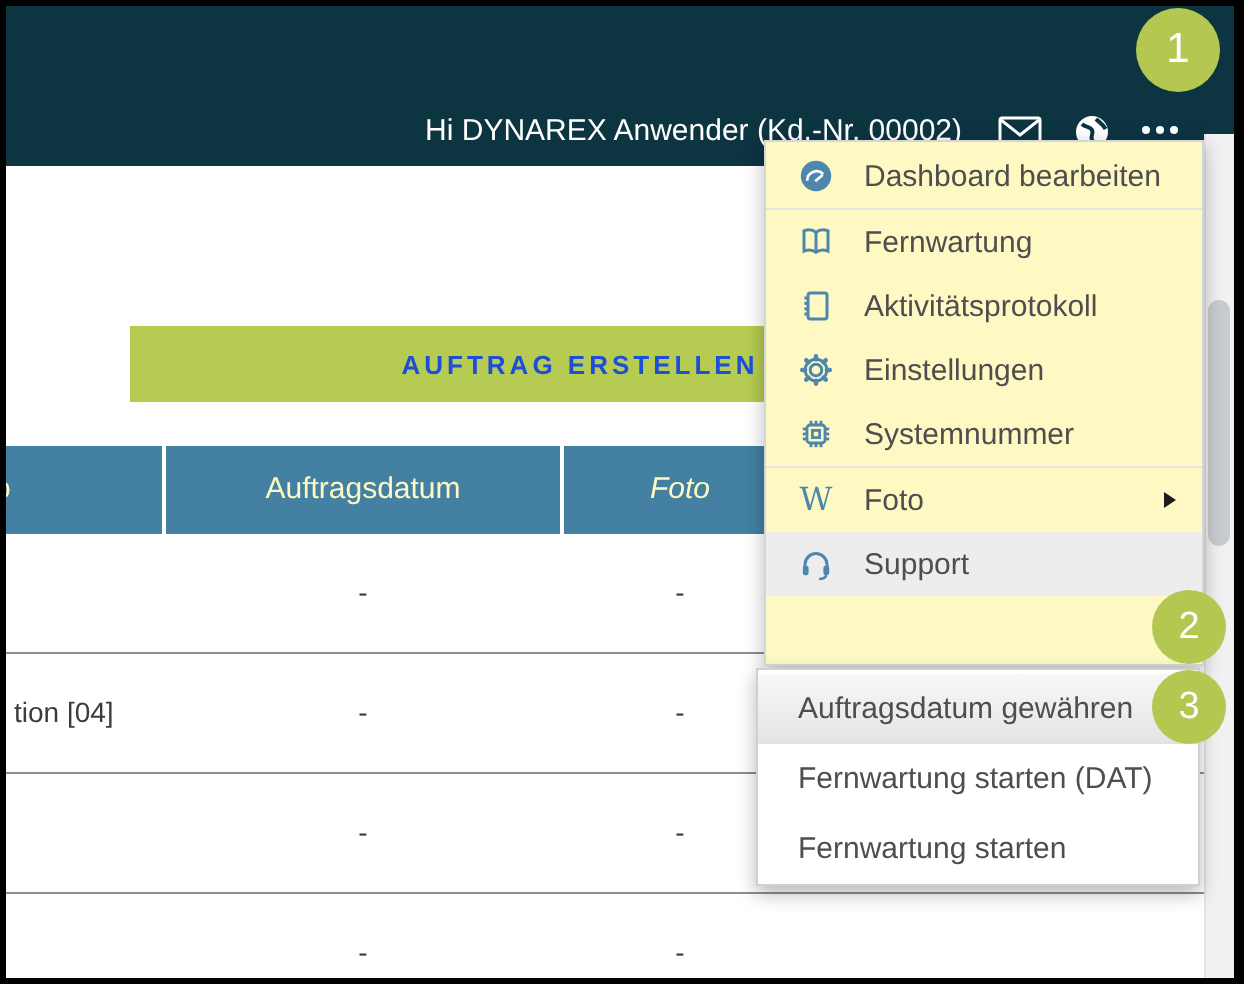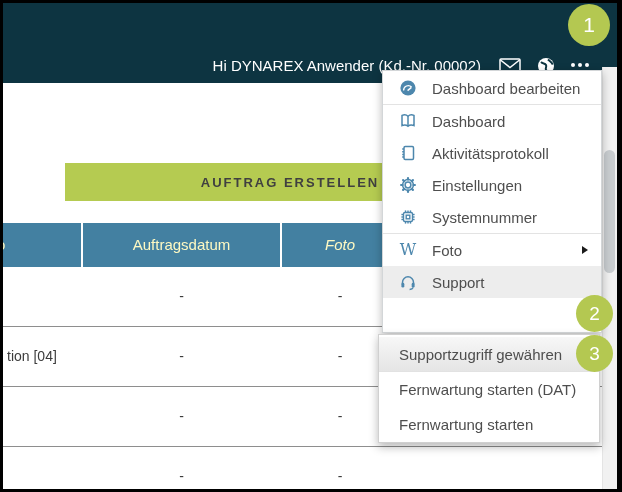--- a/index.html
+++ b/index.html
@@ -24,21 +24,21 @@
   
   .ann { position:absolute; border-radius:50%; background:#b4c851; color:#fff;
          display:flex; align-items:center; justify-content:center; z-index:40;
          font-size:19px; font-weight:400; }
   .ann1 { left:568px; top:4px;  width:42px; height:42px; font-size:21px; }
   .ann2 { left:576px; top:295px; width:37px; height:37px; }
   .ann3 { left:576px; top:335px; width:37px; height:37px; }
   
   .create-btn {
     position:absolute; left:65px; top:163px; width:450px; height:38px;
-    background:#b5cb51; border:none; color:#404040; font-family:"Liberation Sans",sans-serif;
+    background:#b5cb51; border:none; color:#1d4ed8; font-family:"Liberation Sans",sans-serif;
     font-size:13px; font-weight:700; letter-spacing:2px; cursor:pointer;
   }
   
   .thead {
     position:absolute; left:3px; top:223px; width:601px; height:44px;
     background:#4380a1; overflow:hidden;
   }
   .th { position:absolute; top:0; height:44px; line-height:44px; color:#fef9c3; font-size:15px; }
   .th1 { left:-6px; width:20px; }
   .th2 { left:79px; width:199px; text-align:center; }
@@ -53,21 +53,21 @@
   .td.c1 { left:4px; width:120px; text-align:left; }
   .td.c2 { left:79px; width:199px; text-align:center; }
   .td.c3 { left:278px; width:118px; text-align:center; }
   
   .sb-track { position:absolute; left:602px; top:67px; width:15px; height:422px;
               background:#f1f1f1; border-left:1px solid #e4e4e4; }
   .sb-thumb { position:absolute; left:604px; top:150px; width:11px; height:123px;
               background:#c8cccf; border-radius:6px; cursor:grab; }
   
   .menu {
-    position:absolute; left:382px; top:70px; width:220px; height:263px; background:#ffffff;
+    position:absolute; left:382px; top:70px; width:220px; height:263px; background:#fef9c3;
     border:1px solid #d3d6d8; box-shadow:0 3px 9px rgba(0,0,0,.28); z-index:10;
     padding-top:1px;
   }
   .mi { display:flex; align-items:center; height:32px; padding-left:15px; gap:14px; cursor:pointer; }
   .mi.hl { background:#ededed; }
   .mi-ic { width:20px; height:20px; display:flex; align-items:center; justify-content:center; flex:0 0 20px; }
   .mi-label { font-size:15px; color:#4e4e4e; white-space:nowrap; }
   .wiki-w { font-family:"DejaVu Serif", serif; font-size:16px; color:#4d87ad; line-height:20px; }
   .mi-arrow { margin-left:auto; margin-right:13px; width:0; height:0;
               border-left:6px solid #1b1b1b; border-top:4px solid transparent; border-bottom:4px solid transparent; }
@@ -160,21 +160,21 @@
     <div class="mdiv"></div>
 
 
     <div class="mi">
       <span class="mi-ic">
         <svg width="20" height="20" viewBox="0 0 20 20" stroke="#4d87ad" fill="none" stroke-width="1.5">
           <path d="M10 5.2 C8.5 3.8 6 3.6 4 4.4 V14.6 C6 13.8 8.5 14 10 15.2 C11.5 14 14 13.8 16 14.6 V4.4 C14 3.6 11.5 3.8 10 5.2 Z"></path>
           <line x1="10" y1="5.2" x2="10" y2="15.2"></line>
         </svg>
       </span>
-      <span class="mi-label">Dashboard</span>
+      <span class="mi-label">Fernwartung</span>
     </div>
 
     <div class="mi">
       <span class="mi-ic">
         <svg width="20" height="20" viewBox="0 0 20 20" stroke="#4d87ad" fill="none" stroke-width="1.5">
           <rect x="6" y="3.5" width="9.5" height="13" rx="1.2"></rect>
           <line x1="4.2" y1="6" x2="6" y2="6"></line>
           <line x1="4.2" y1="8.7" x2="6" y2="8.7"></line>
           <line x1="4.2" y1="11.4" x2="6" y2="11.4"></line>
           <line x1="4.2" y1="14" x2="6" y2="14"></line>
@@ -242,21 +242,21 @@
           <rect x="3.4" y="10.8" width="2.9" height="4.8" rx="1.4" fill="#4d87ad"></rect>
           <rect x="13.7" y="10.8" width="2.9" height="4.8" rx="1.4" fill="#4d87ad"></rect>
           <path d="M15.2 15.6 a3.8 2.6 0 0 1 -3.6 1.9" stroke="#4d87ad" stroke-width="1.3" fill="none"></path>
         </svg>
       </span>
       <span class="mi-label">Support</span>
     </div>
   </div>
 
   <div class="submenu">
-    <div class="smi hl">Supportzugriff gewähren</div>
+    <div class="smi hl">Auftragsdatum gewähren</div>
     <div class="smi">Fernwartung starten (DAT)</div>
     <div class="smi">Fernwartung starten</div>
   </div>
 
   <div class="ann ann1">1</div>
   <div class="ann ann2">2</div>
   <div class="ann ann3">3</div>
 
 </div>
 

